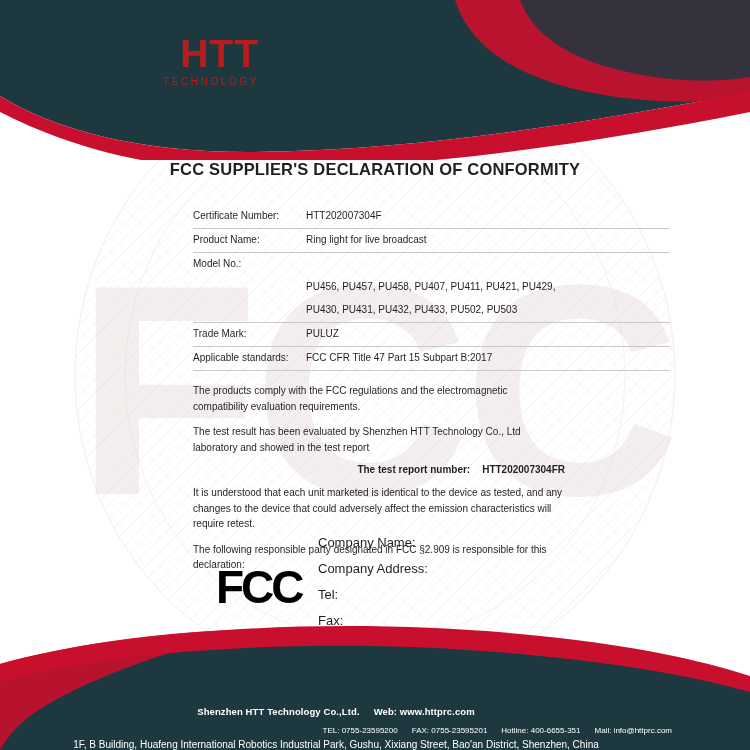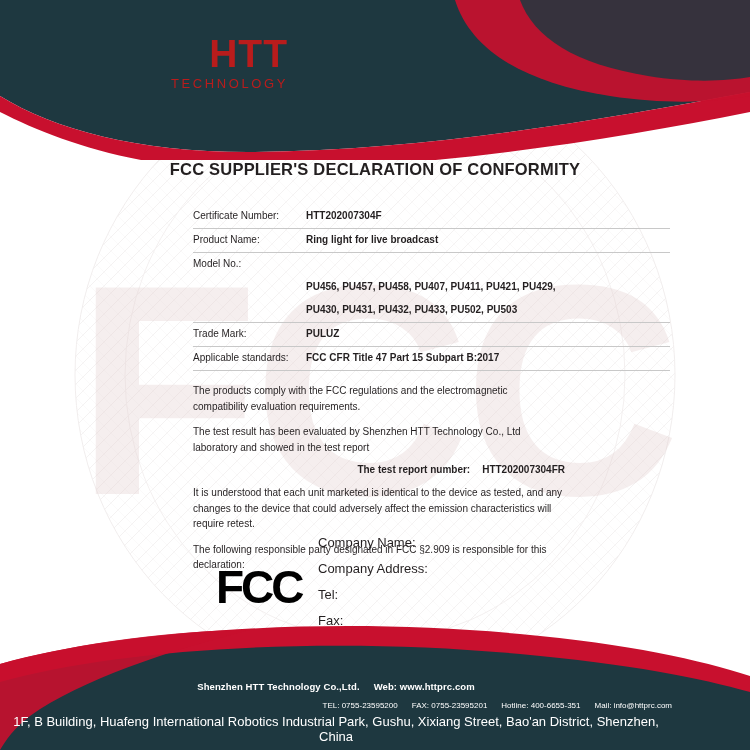--- a/index.html
+++ b/index.html
@@ -68,24 +68,24 @@
     color: #b91c1c;
     line-height: 1;
     text-align: right;
   }
   .logo-main {
     font-size: 39px;
     font-weight: bold;
     letter-spacing: 1px;
   }
   .logo-sub {
-    font-size: 13px;
+    font-size: 10px;
     letter-spacing: 2.6px;
     margin-top: 4px;
-    margin-left: 14px;
+    margin-left: 6px;
   }
 
   
   .content {
     position: absolute;
     left: 0;
     top: 150px;
     width: 750px;
   }
   .doc-title {
@@ -111,21 +111,21 @@
   }
   .field-row.no-line {
     border-bottom: none;
   }
   .field-label {
     width: 113px;
     flex: 0 0 113px;
   }
   .field-value {
     flex: 1;
-    font-weight: bold;
+    font-weight: normal;
   }
 
   .para {
     padding: 0 185px 0 193px;
     font-size: 10px;
     color: #231f20;
     line-height: 1.55;
     margin-top: 10px;
   }
   .report-line {
@@ -182,22 +182,21 @@
     font-weight: bold;
     margin-bottom: 9px;
     letter-spacing: 0.1px;
   }
   .footer-line2 {
     font-size: 8px;
     margin-bottom: 4px;
     text-align: right;
   }
   .footer-line3 {
-    font-size: 13px;
-    padding-bottom: 6px;
+    font-size: 10px;
   }
   .sep { display: inline-block; width: 14px; }
 </style>
 </head>
 <body>
 
 <div class="page">
 
   <svg class="watermark" viewBox="0 0 640 640">
     <defs>

